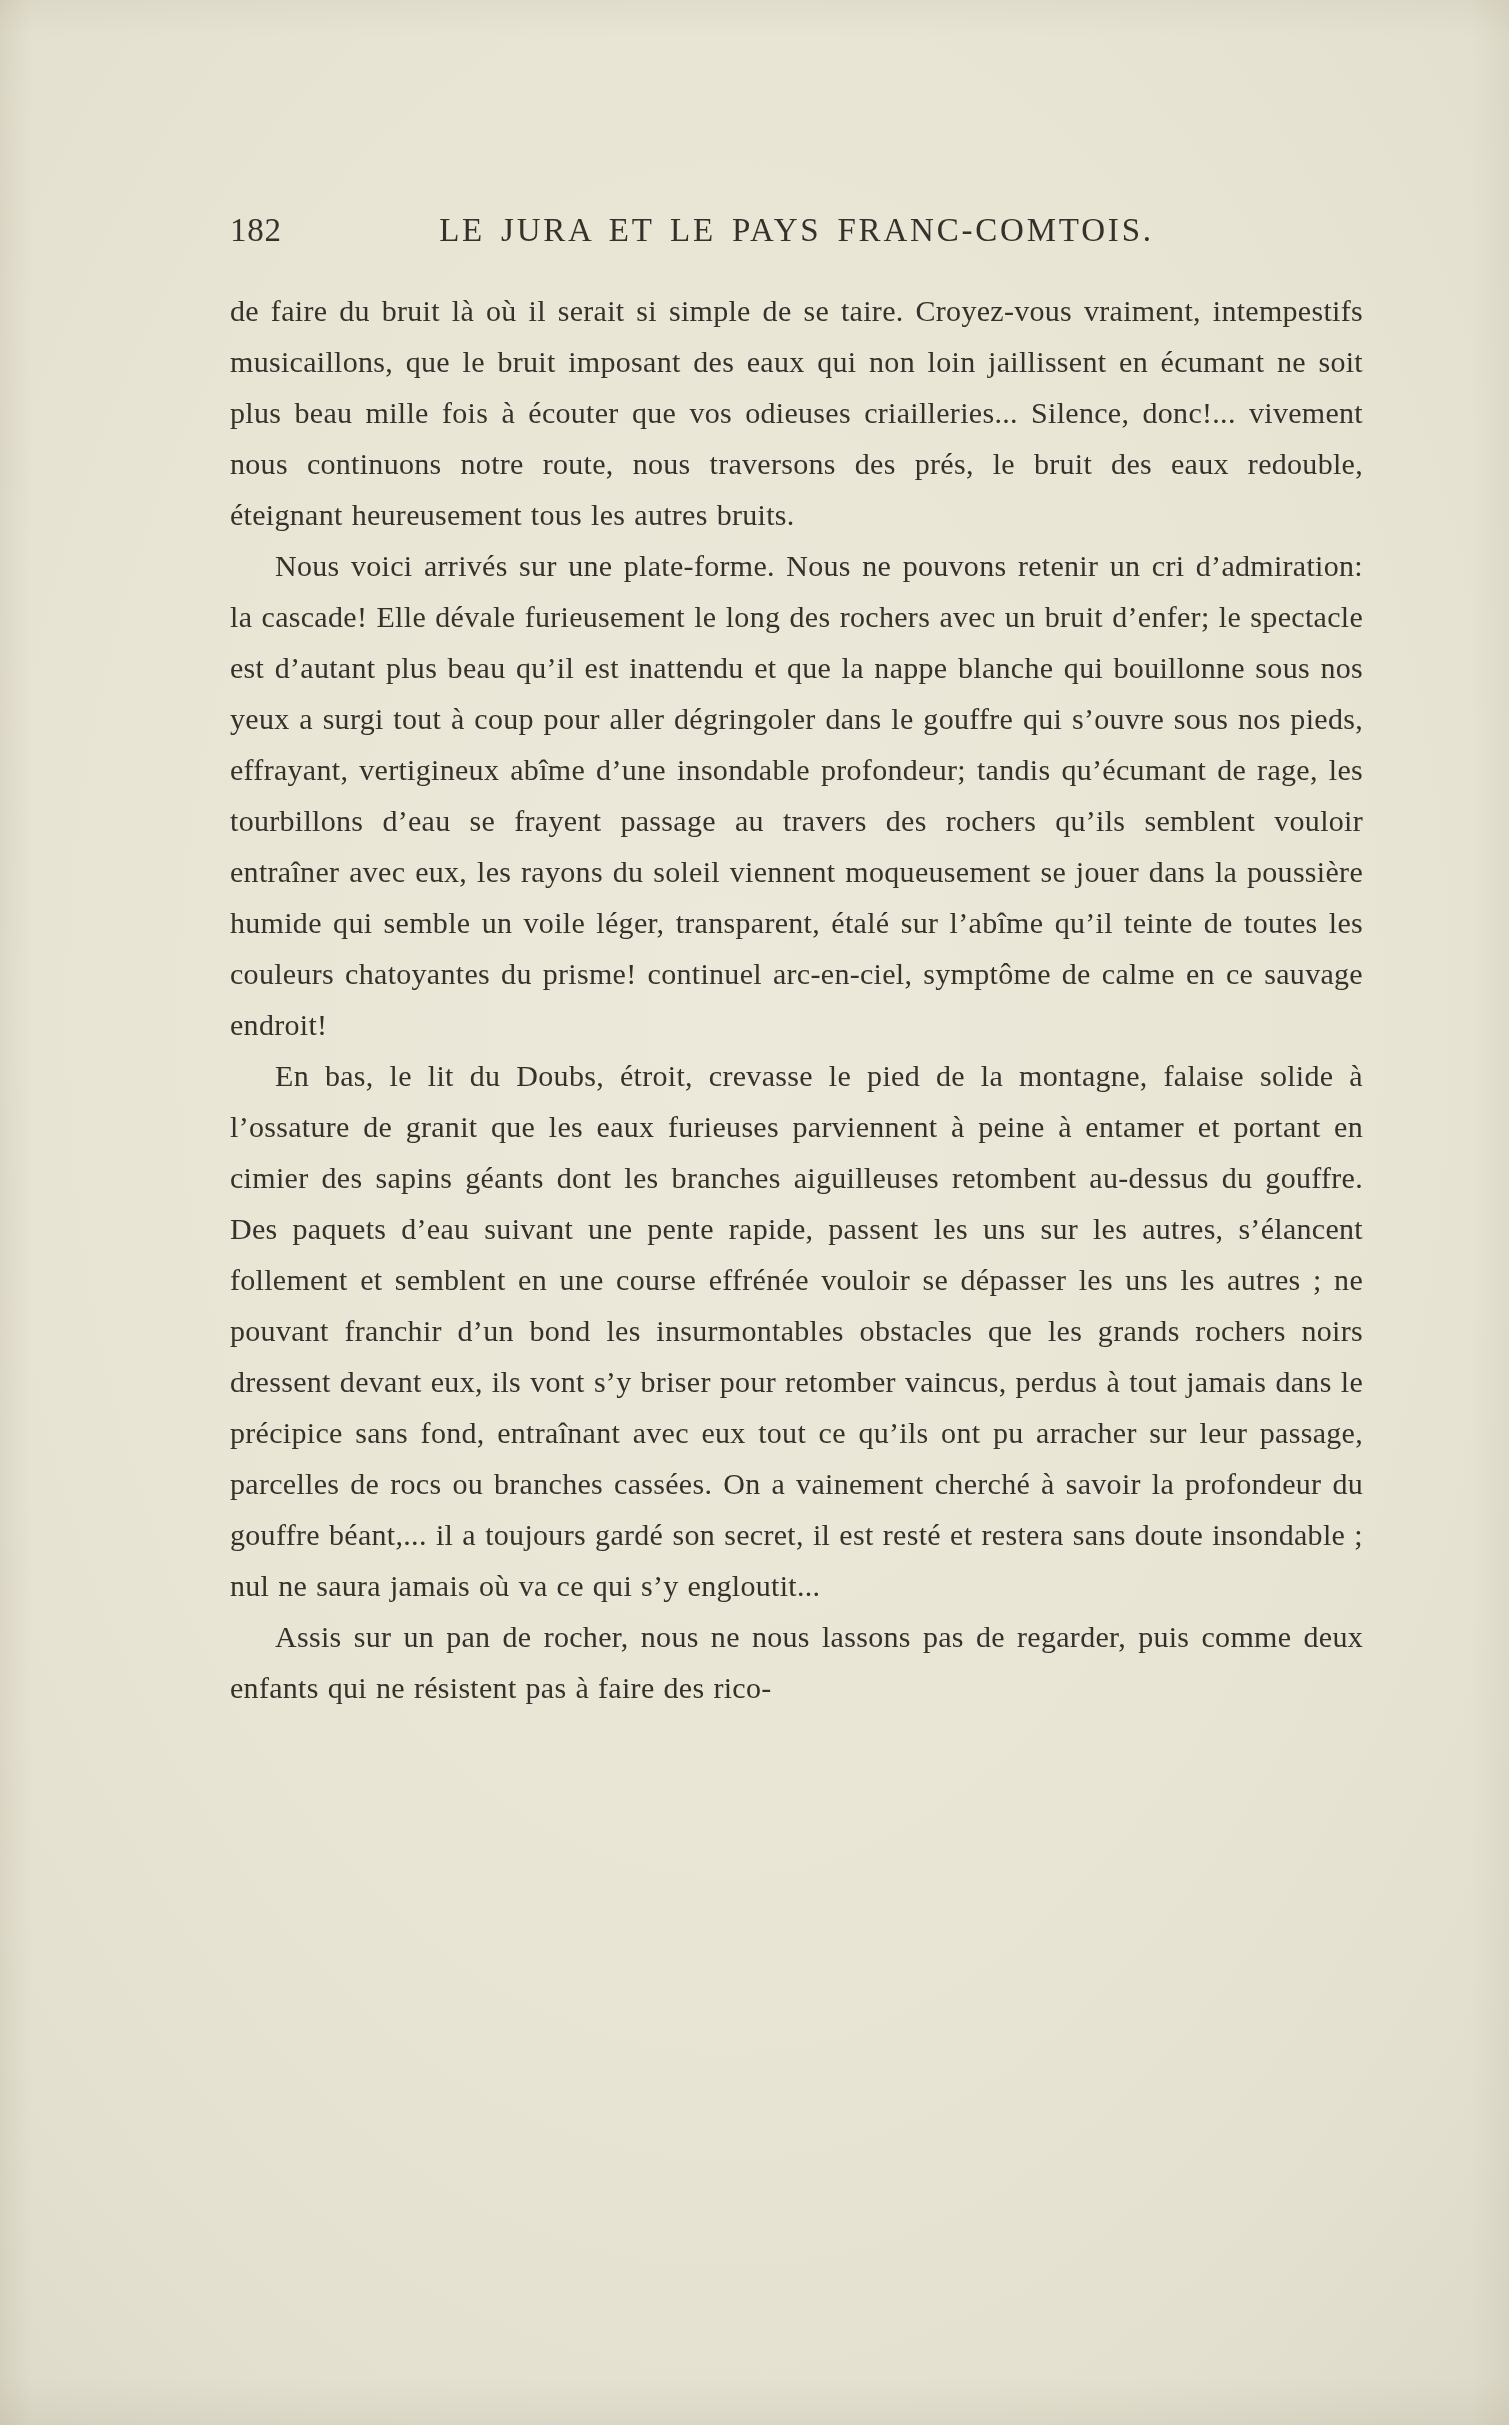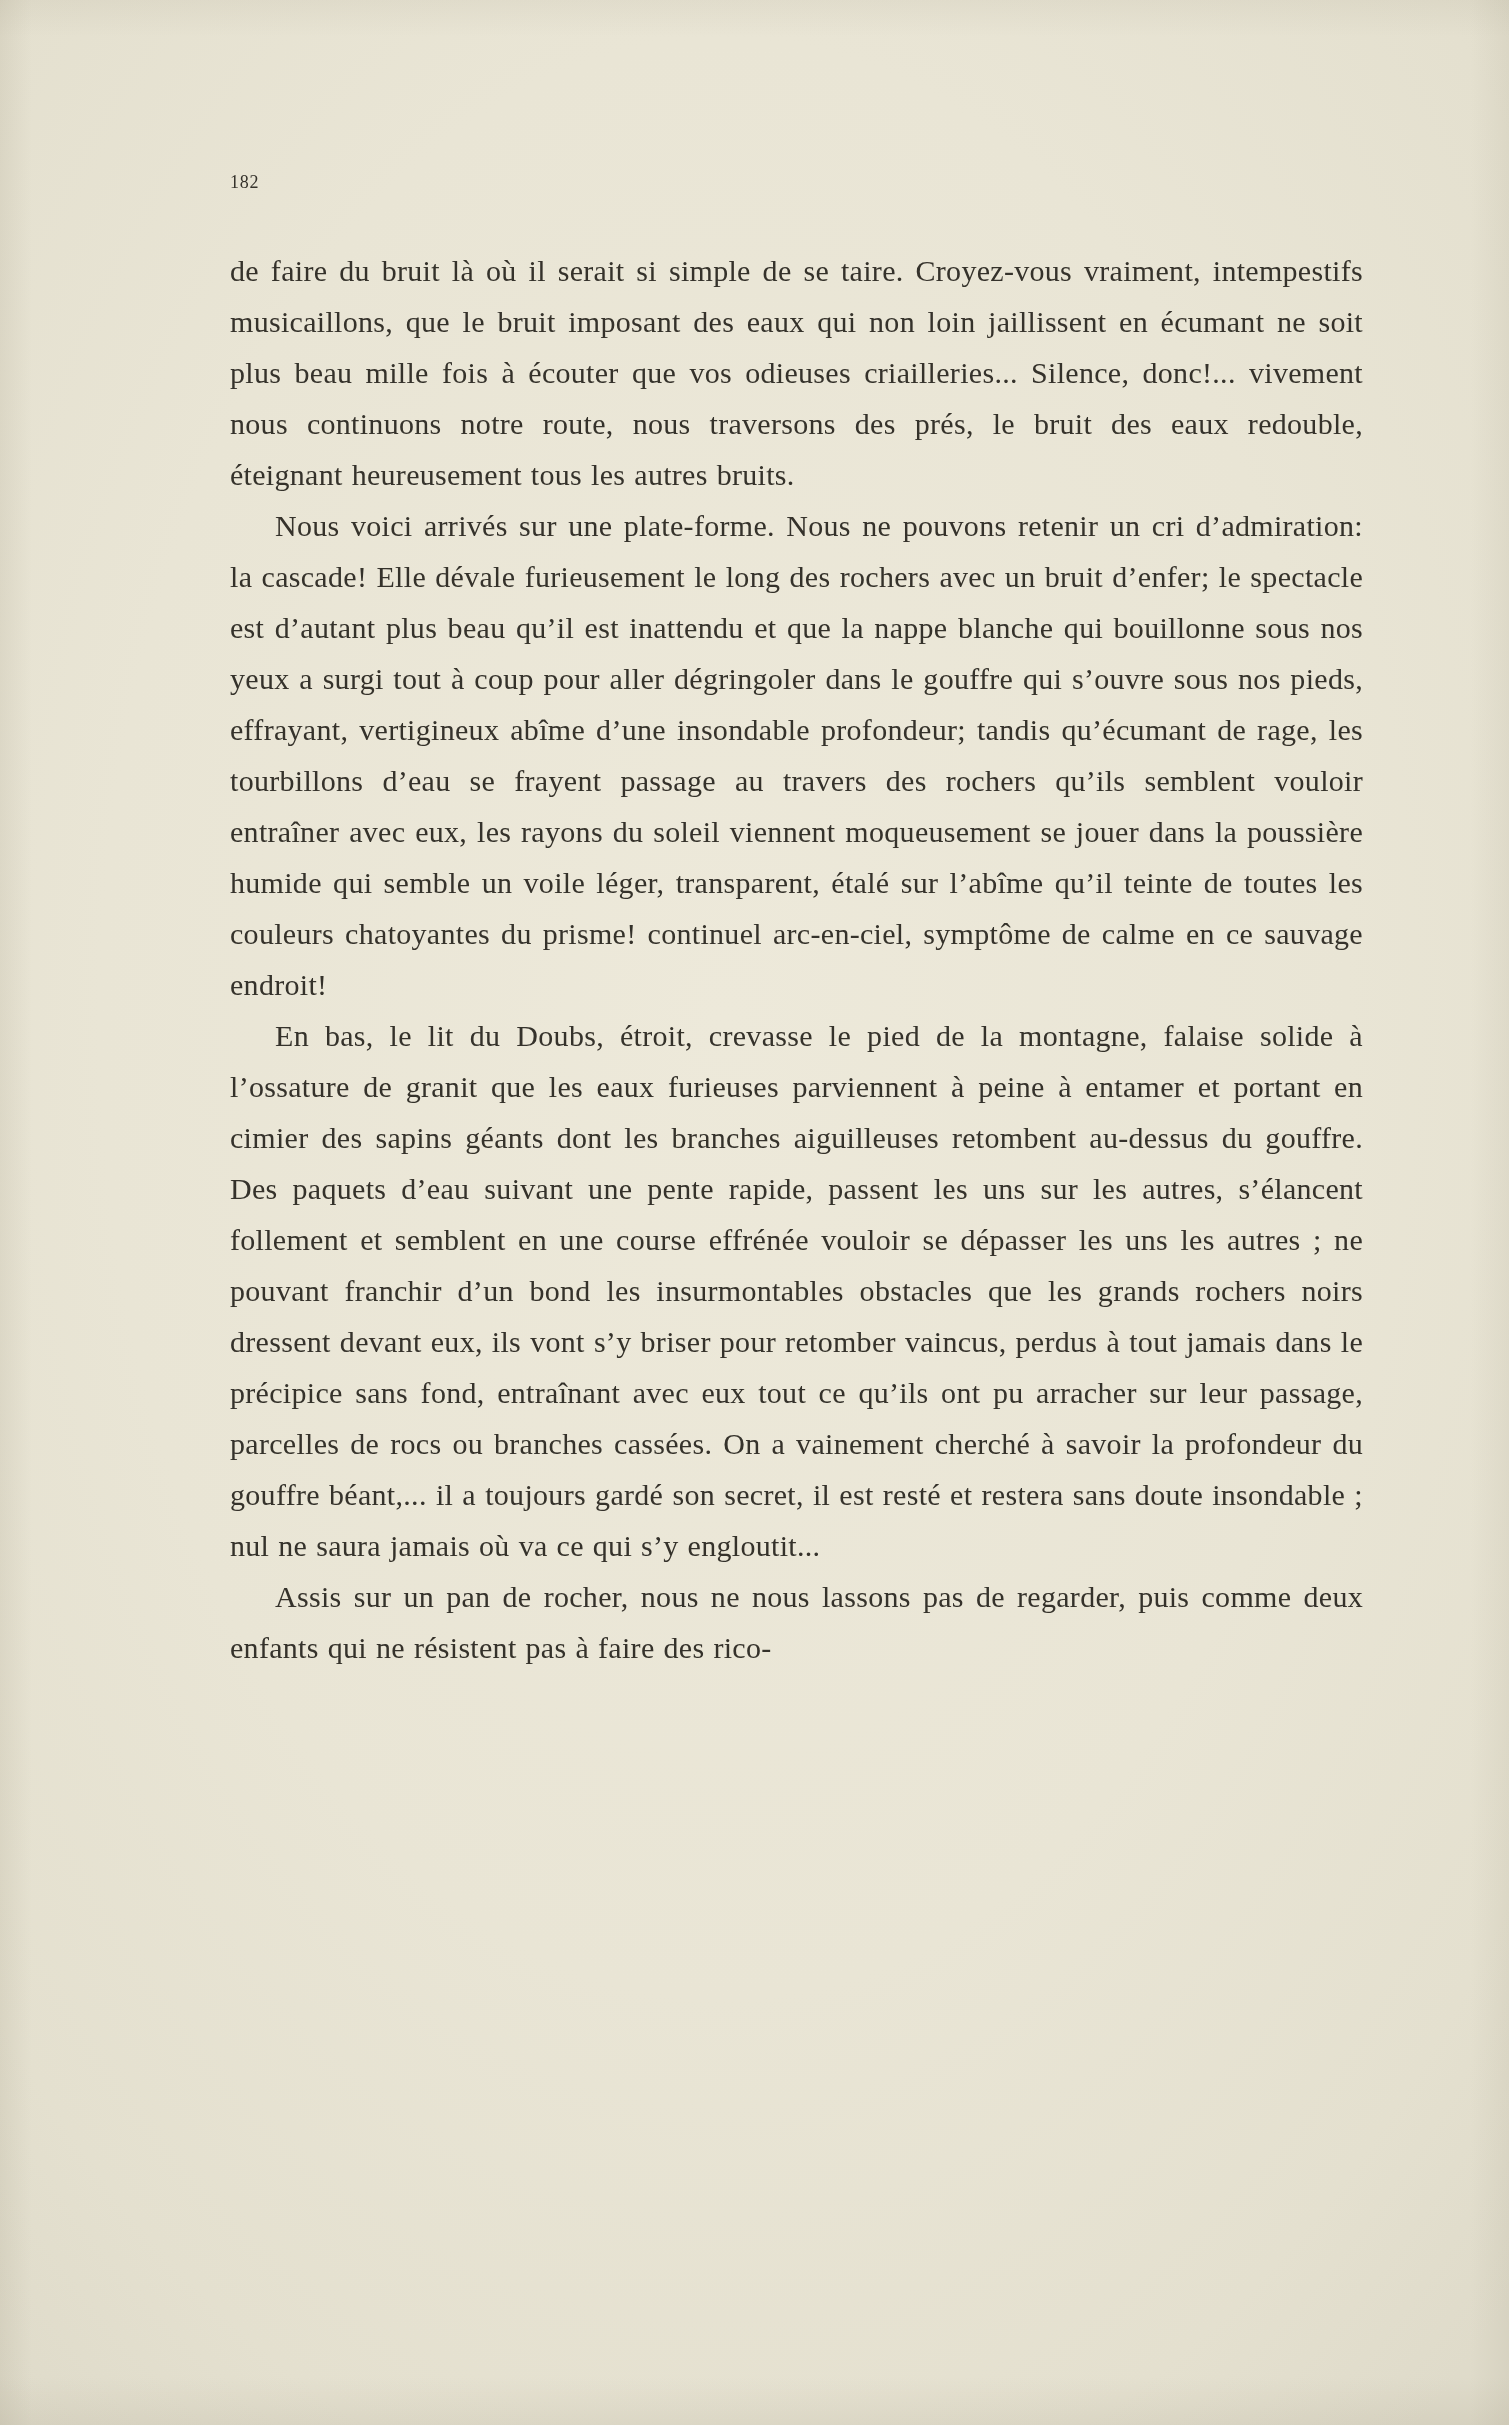--- a/index.html
+++ b/index.html
@@ -29,22 +29,23 @@
     background:
       linear-gradient(to right, rgba(120,110,85,0.10) 0, rgba(120,110,85,0) 32px),
       linear-gradient(to left, rgba(120,110,85,0.08) 0, rgba(120,110,85,0) 40px),
       linear-gradient(to bottom, rgba(120,110,85,0.07) 0, rgba(120,110,85,0) 37px),
       linear-gradient(to top, rgba(120,110,85,0.09) 0, rgba(120,110,85,0) 49px);
   }
   .running-head {
     position: relative;
     height: 52px;
     margin-bottom: 21px;
-    font-size: 18px;
+    font-size: 33px;
     letter-spacing: 0.8px;
+    margin-top: 40px;
   }
   .page-number {
     position: absolute;
     left: 0;
     top: 0;
   }
   .running-title {
     position: absolute;
     left: 0;
     right: 0;
@@ -66,20 +67,21 @@
   .text-block p.indent {
     text-indent: 45px;
   }
 </style>
 </head>
 <body>
 
 <div class="page">
   <div class="running-head">
     <span class="page-number">182</span>
+    <span class="running-title">LE JURA ET LE PAYS FRANC-COMTOIS.</span>
   </div>
 
   <div class="text-block">
     <p>de faire du bruit là où il serait si simple de se taire. Croyez-vous vraiment, intempestifs musicaillons, que le bruit imposant des eaux qui non loin jaillissent en écumant ne soit plus beau mille fois à écouter que vos odieuses criailleries... Silence, donc!... vivement nous continuons notre route, nous traversons des prés, le bruit des eaux redouble, éteignant heureusement tous les autres bruits.</p>
     <p class="indent">Nous voici arrivés sur une plate-forme. Nous ne pouvons retenir un cri d’admiration: la cascade! Elle dévale furieusement le long des rochers avec un bruit d’enfer; le spectacle est d’autant plus beau qu’il est inattendu et que la nappe blanche qui bouillonne sous nos yeux a surgi tout à coup pour aller dégringoler dans le gouffre qui s’ouvre sous nos pieds, effrayant, vertigineux abîme d’une insondable profondeur; tandis qu’écumant de rage, les tourbillons d’eau se frayent passage au travers des rochers qu’ils semblent vouloir entraîner avec eux, les rayons du soleil viennent moqueusement se jouer dans la poussière humide qui semble un voile léger, transparent, étalé sur l’abîme qu’il teinte de toutes les couleurs chatoyantes du prisme! continuel arc-en-ciel, symptôme de calme en ce sauvage endroit!</p>
     <p class="indent">En bas, le lit du Doubs, étroit, crevasse le pied de la montagne, falaise solide à l’ossature de granit que les eaux furieuses parviennent à peine à entamer et portant en cimier des sapins géants dont les branches aiguilleuses retombent au-dessus du gouffre. Des paquets d’eau suivant une pente rapide, passent les uns sur les autres, s’élancent follement et semblent en une course effrénée vouloir se dépasser les uns les autres ; ne pouvant franchir d’un bond les insurmontables obstacles que les grands rochers noirs dressent devant eux, ils vont s’y briser pour retomber vaincus, perdus à tout jamais dans le précipice sans fond, entraînant avec eux tout ce qu’ils ont pu arracher sur leur passage, parcelles de rocs ou branches cassées. On a vainement cherché à savoir la profondeur du gouffre béant,... il a toujours gardé son secret, il est resté et restera sans doute insondable ; nul ne saura jamais où va ce qui s’y engloutit...</p>
     <p class="indent">Assis sur un pan de rocher, nous ne nous lassons pas de regarder, puis comme deux enfants qui ne résistent pas à faire des rico-</p>
   </div>
 </div>
 

